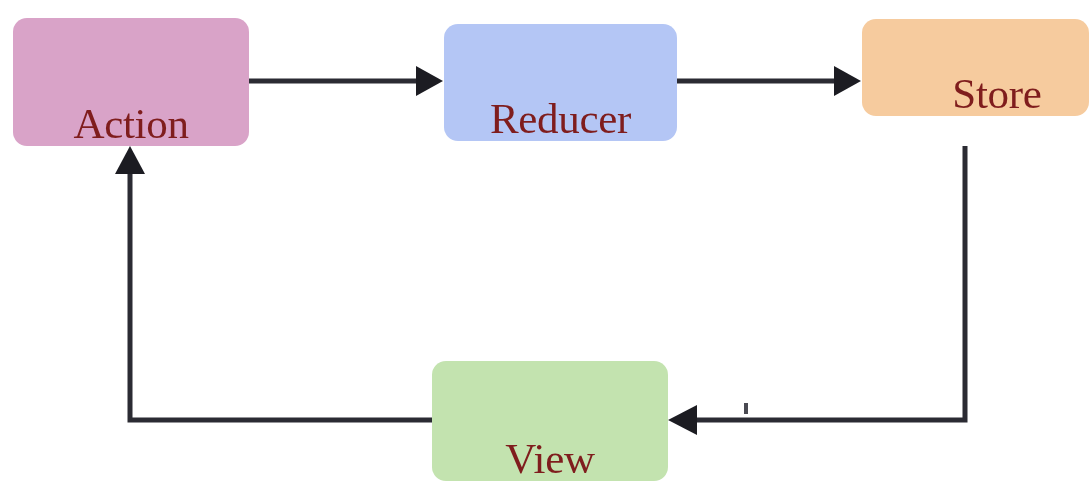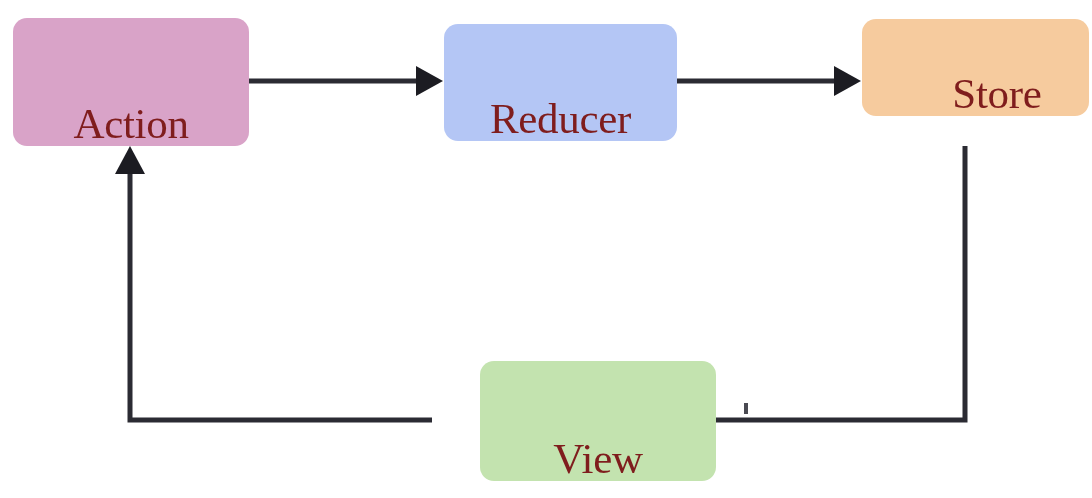--- a/index.html
+++ b/index.html
@@ -61,21 +61,20 @@
     top: 19px;
     width: 227px;
     height: 97px;
     padding-left: 43px;
   }
   #node-view {
     left: 432px;
     top: 361px;
     width: 236px;
     height: 120px;
-    margin-left: 48px;
   }
   .edge-line {
     stroke: #2b2b33;
     stroke-width: 5;
     fill: none;
     stroke-linecap: butt;
     stroke-linejoin: miter;
   }
   .edge-head {
     fill: #1c1c22;

